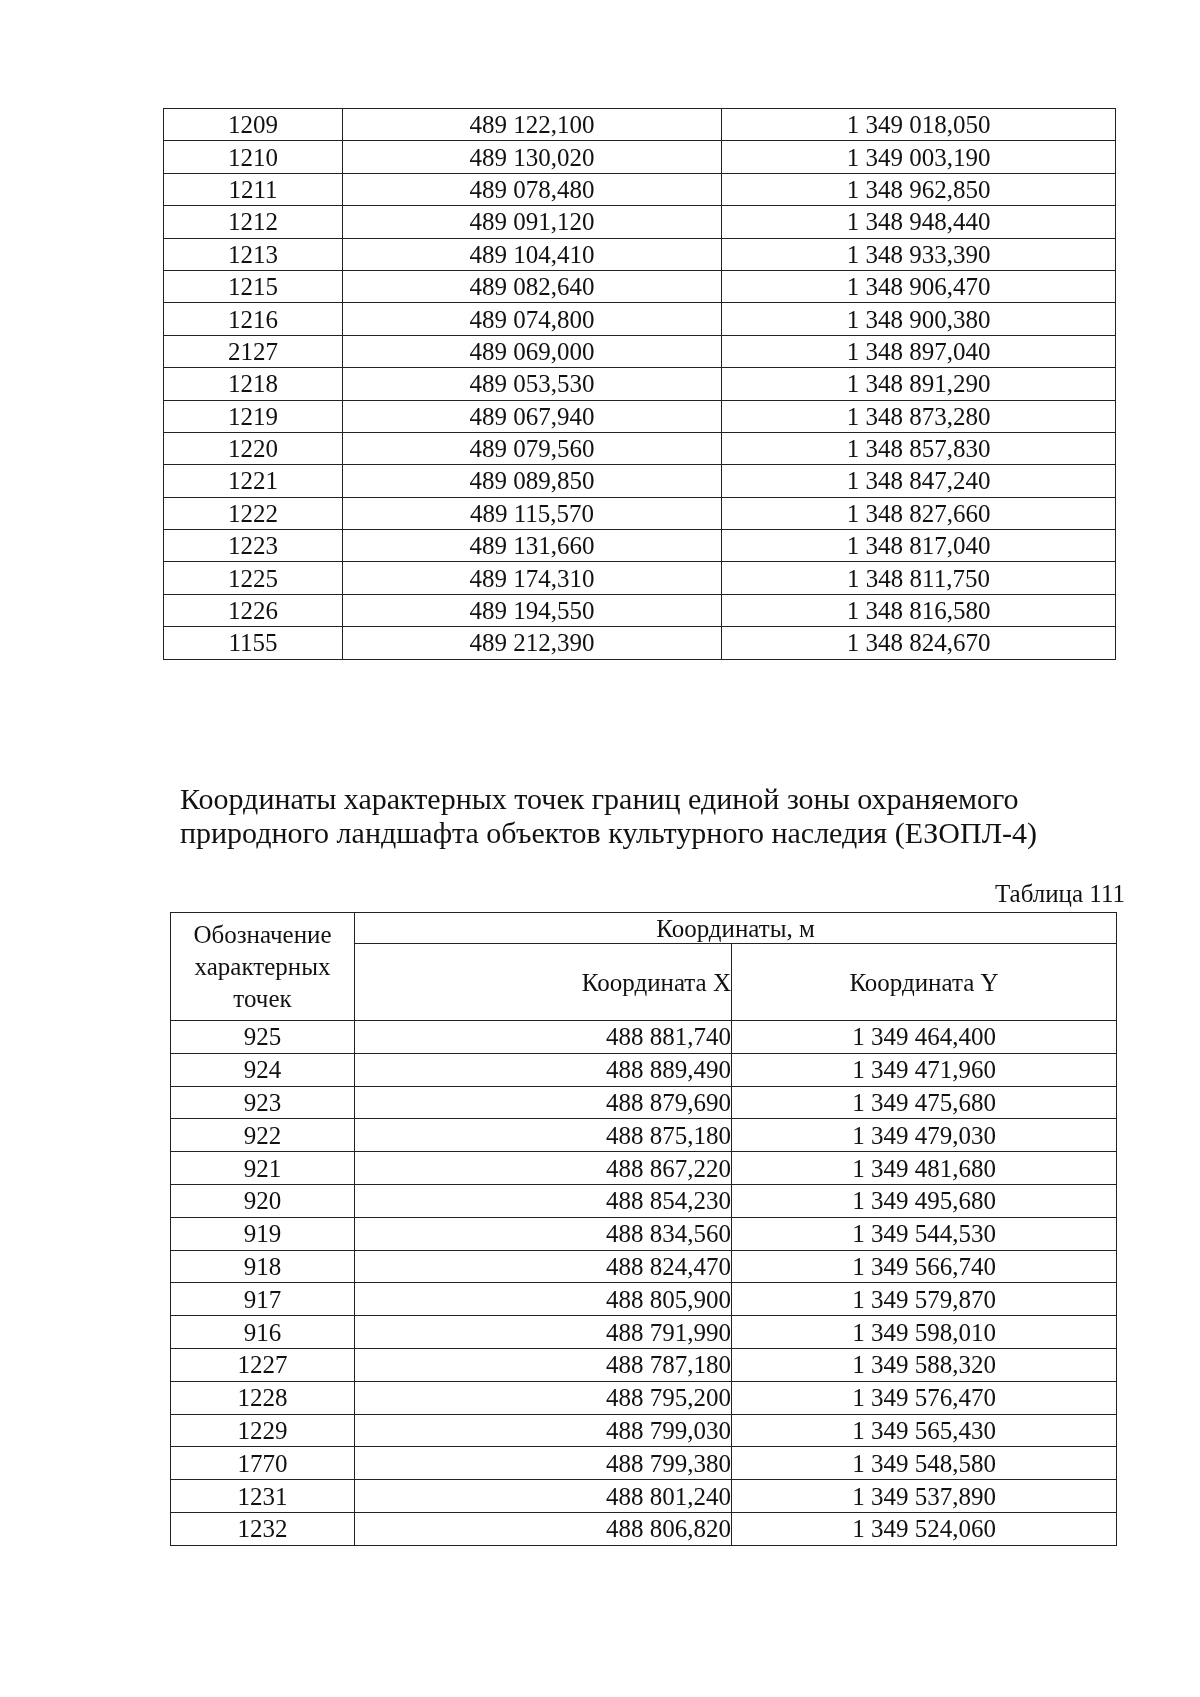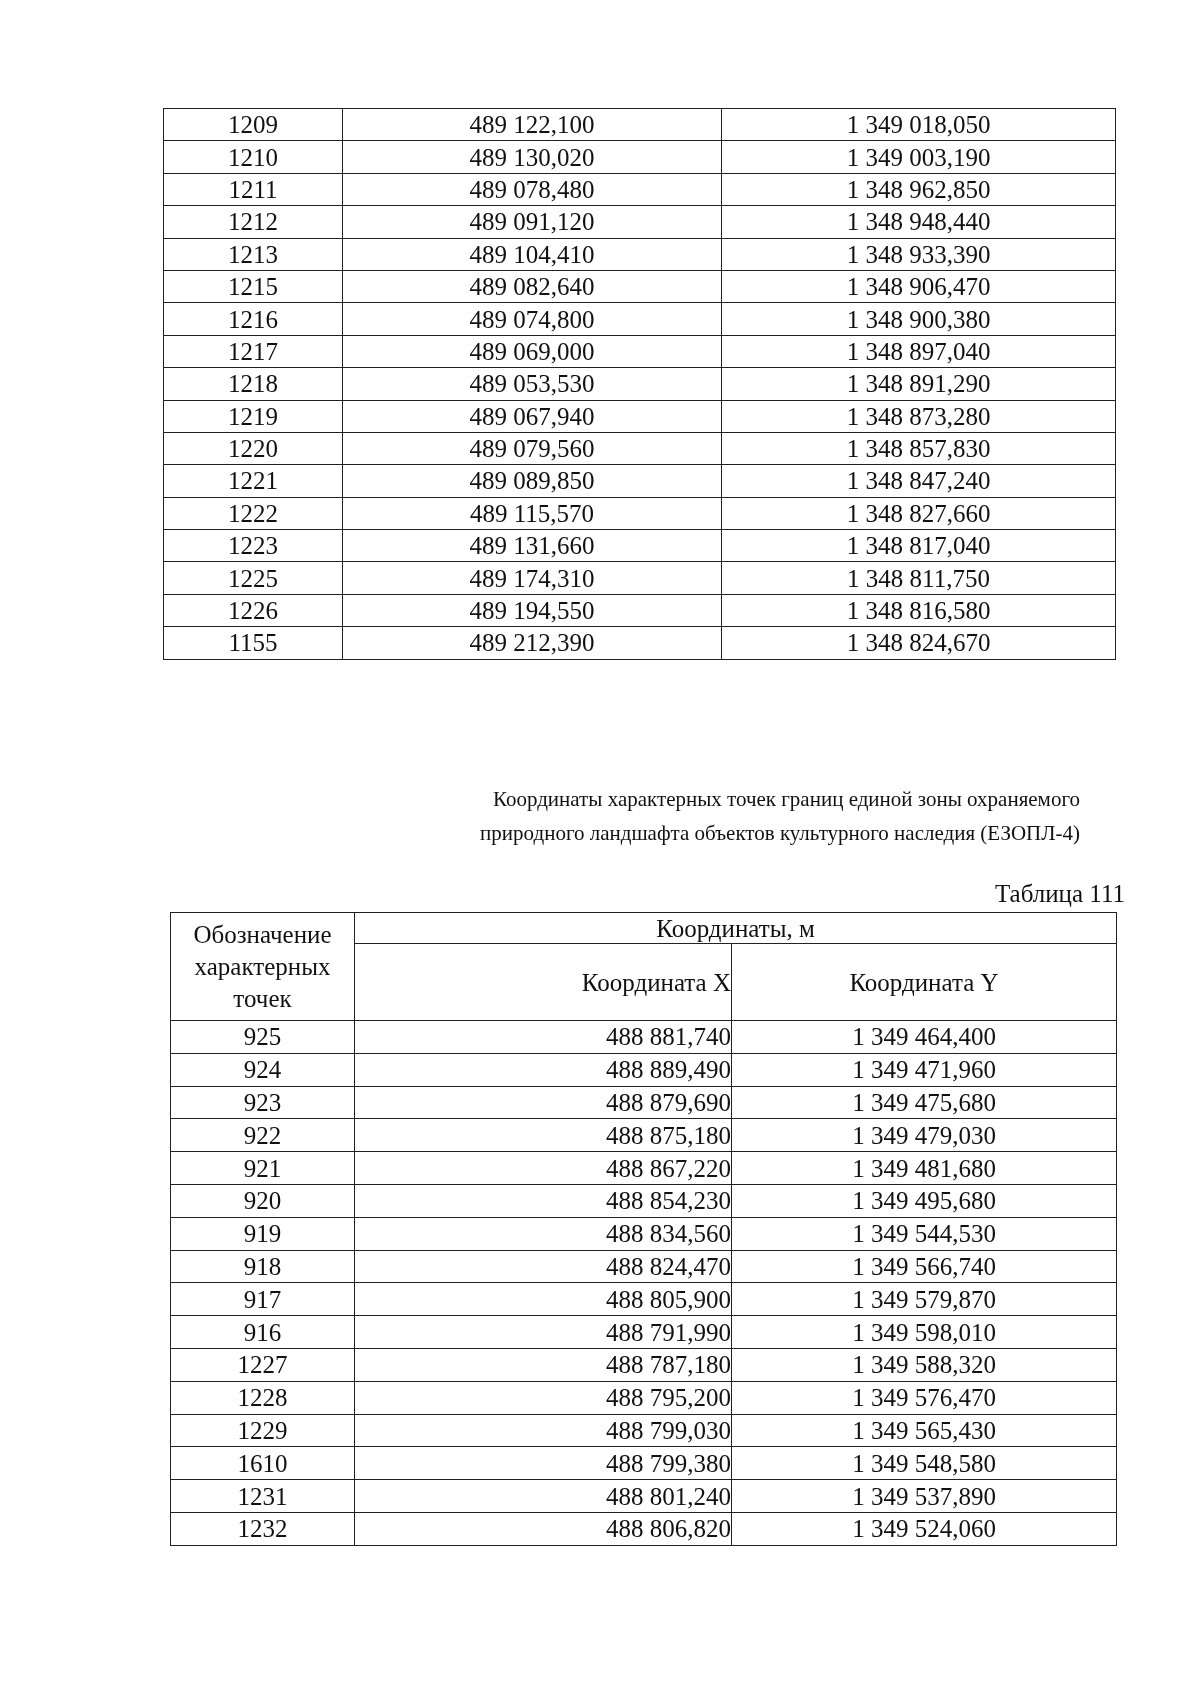--- a/index.html
+++ b/index.html
@@ -3,21 +3,21 @@
 <meta charset="utf-8">
 <style>
   html, body { margin: 0; padding: 0; background: #ffffff; }
   body { width: 1200px; height: 1697px; position: relative; font-family: "Liberation Serif", serif; color: #111; overflow: hidden; }
   table { border-collapse: collapse; position: absolute; font-size: 25px; }
   td, th { border: 1.5px solid #222; text-align: center; padding: 0; font-weight: normal; line-height: 1; }
   #t1 { left: 163px; top: 108px; width: 953px; }
   #t1 td { height: 31.4px; }
   #t1 td.c1 { width: 178px; margin-top: 28px; }
   #t1 td.c2 { width: 378px; }
-  .caption { position: absolute; left: 180px; width: 900px; top: 782px; text-align: right; font-size: 21px; line-height: 34px; }
+  .caption { position: absolute; left: 180px; width: 900px; top: 782px; text-align: left; font-size: 30px; line-height: 34px; }
   .tabnum { position: absolute; right: 75px; top: 880px; font-size: 25px; font-family: Liberation Serif, serif; }
   #t2 { left: 170px; top: 912px; width: 947px; }
   #t2 td { height: 31.8px; }
   #t2 th { font-size: 25px; margin-left: 20px; }
   #t2 .h1 { height: 31px; }
   #t2 .h2 { height: 77px; }
   #t2 .hc1 { width: 183px; line-height: 32px; }
   #t2 .c2 { width: 376px; text-align: right; }
 </style>
 </head>
@@ -54,21 +54,21 @@
         <td class="c1">1215</td>
         <td class="c2">489 082,640</td>
         <td class="c3">1 348 906,470</td>
       </tr>
       <tr>
         <td class="c1">1216</td>
         <td class="c2">489 074,800</td>
         <td class="c3">1 348 900,380</td>
       </tr>
       <tr>
-        <td class="c1">1217</td>
+        <td class="c1">2127</td>
         <td class="c2">489 069,000</td>
         <td class="c3">1 348 897,040</td>
       </tr>
       <tr>
         <td class="c1">1218</td>
         <td class="c2">489 053,530</td>
         <td class="c3">1 348 891,290</td>
       </tr>
       <tr>
         <td class="c1">1219</td>
@@ -191,21 +191,21 @@
         <td class="c1">1228</td>
         <td class="c2">488 795,200</td>
         <td class="c3">1 349 576,470</td>
       </tr>
       <tr>
         <td class="c1">1229</td>
         <td class="c2">488 799,030</td>
         <td class="c3">1 349 565,430</td>
       </tr>
       <tr>
-        <td class="c1">1610</td>
+        <td class="c1">1770</td>
         <td class="c2">488 799,380</td>
         <td class="c3">1 349 548,580</td>
       </tr>
       <tr>
         <td class="c1">1231</td>
         <td class="c2">488 801,240</td>
         <td class="c3">1 349 537,890</td>
       </tr>
       <tr>
         <td class="c1">1232</td>

